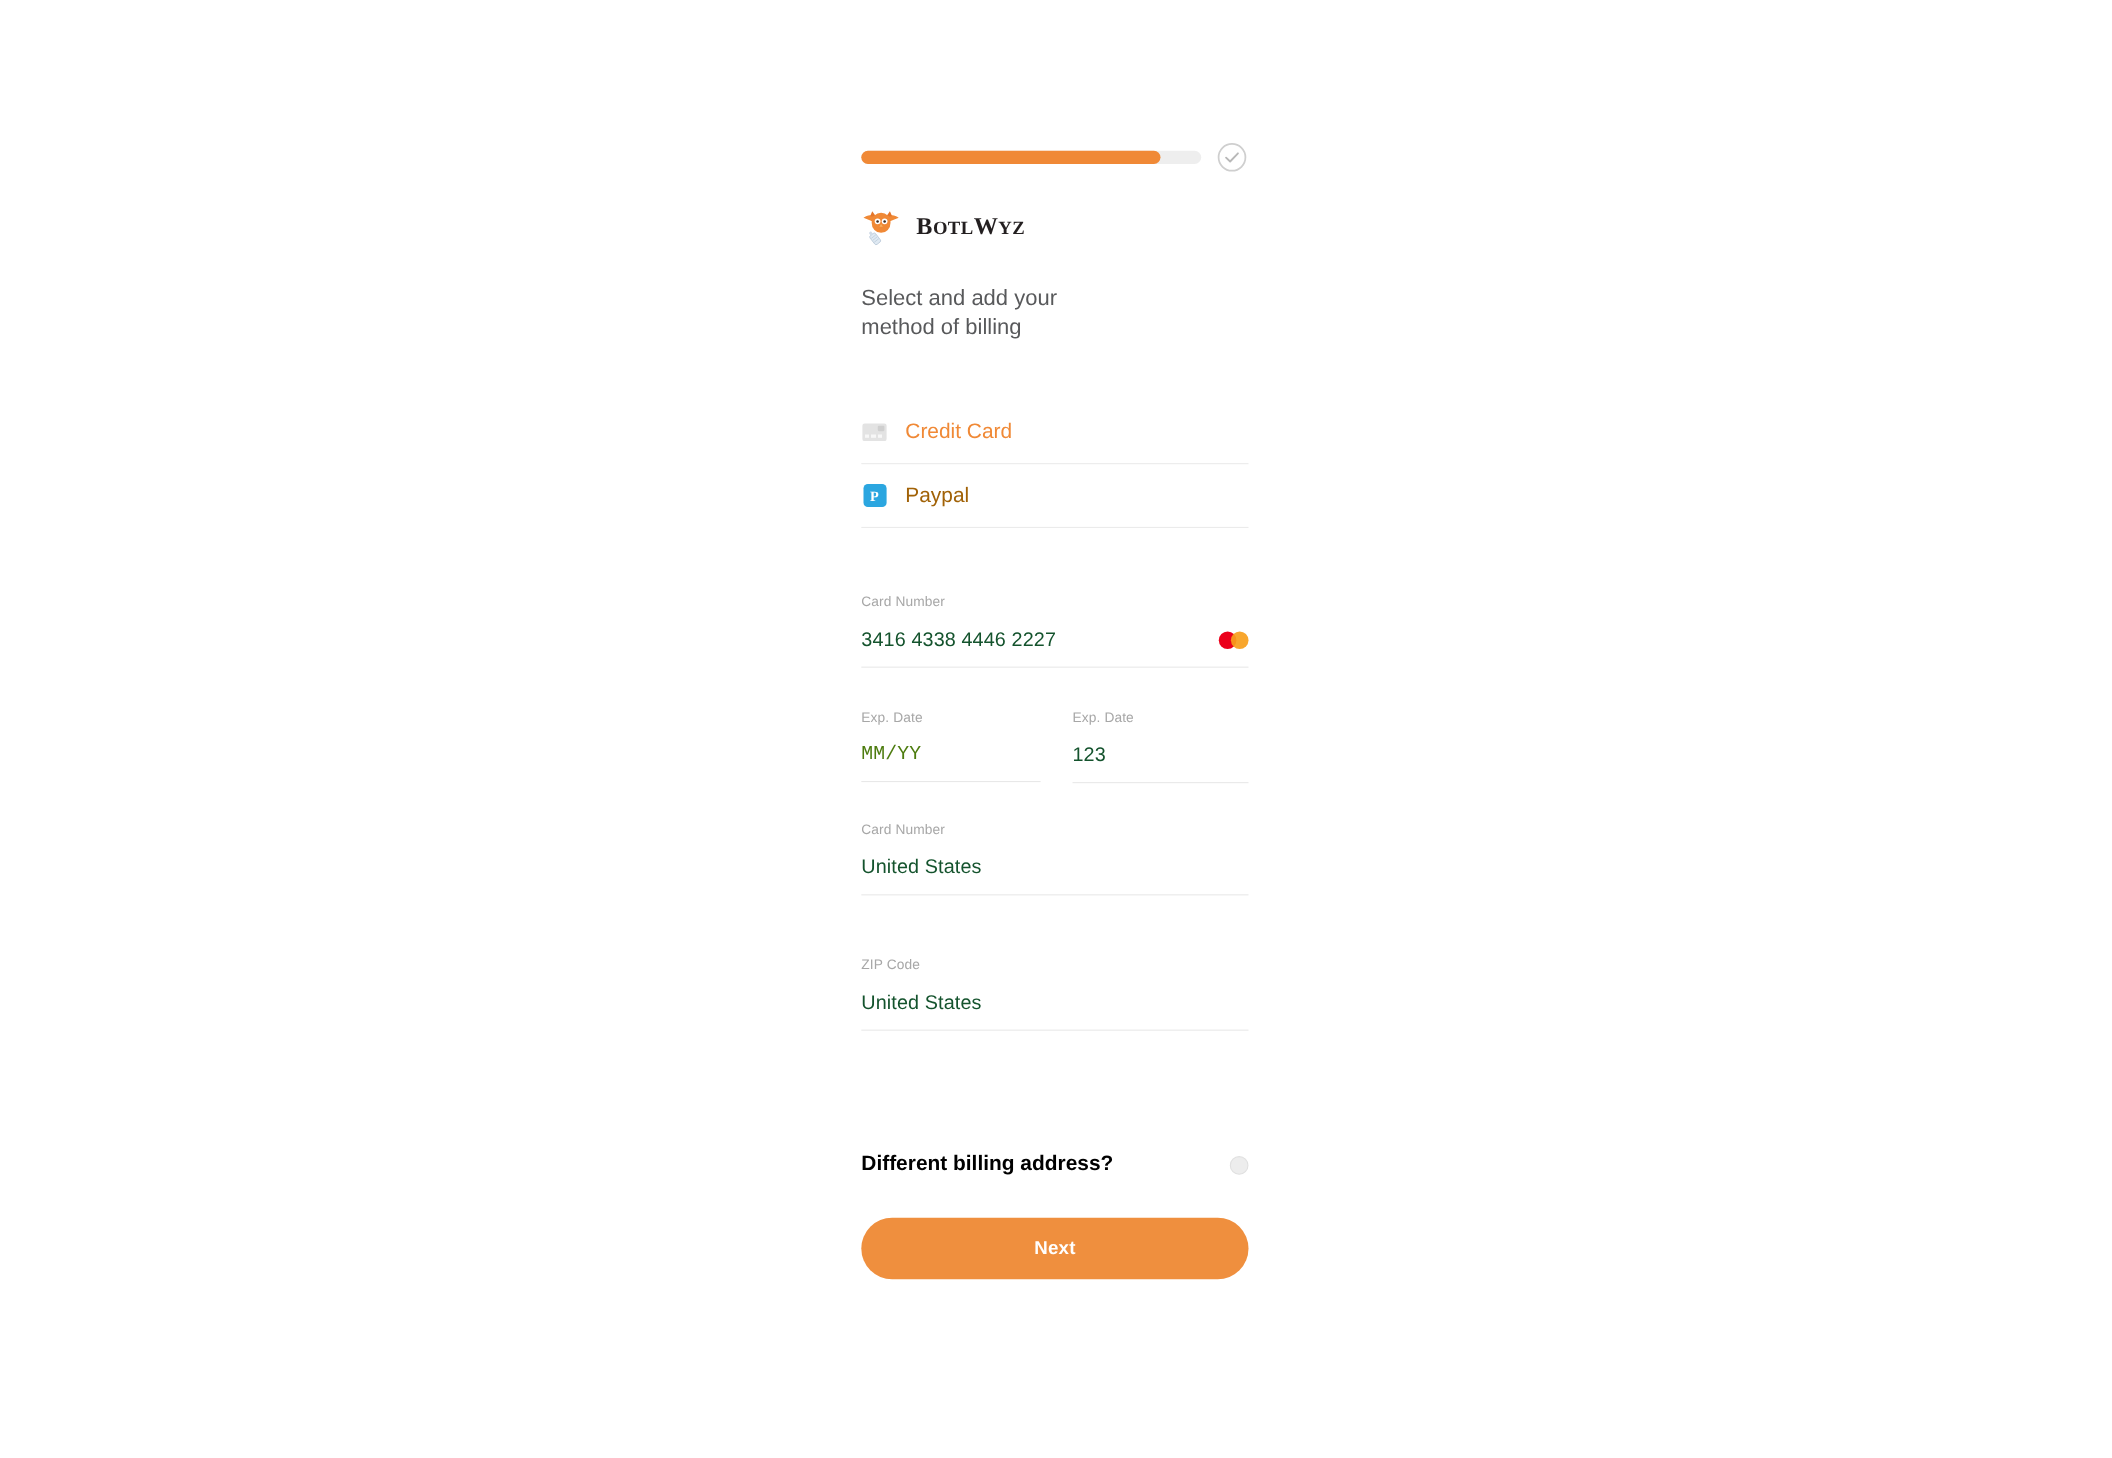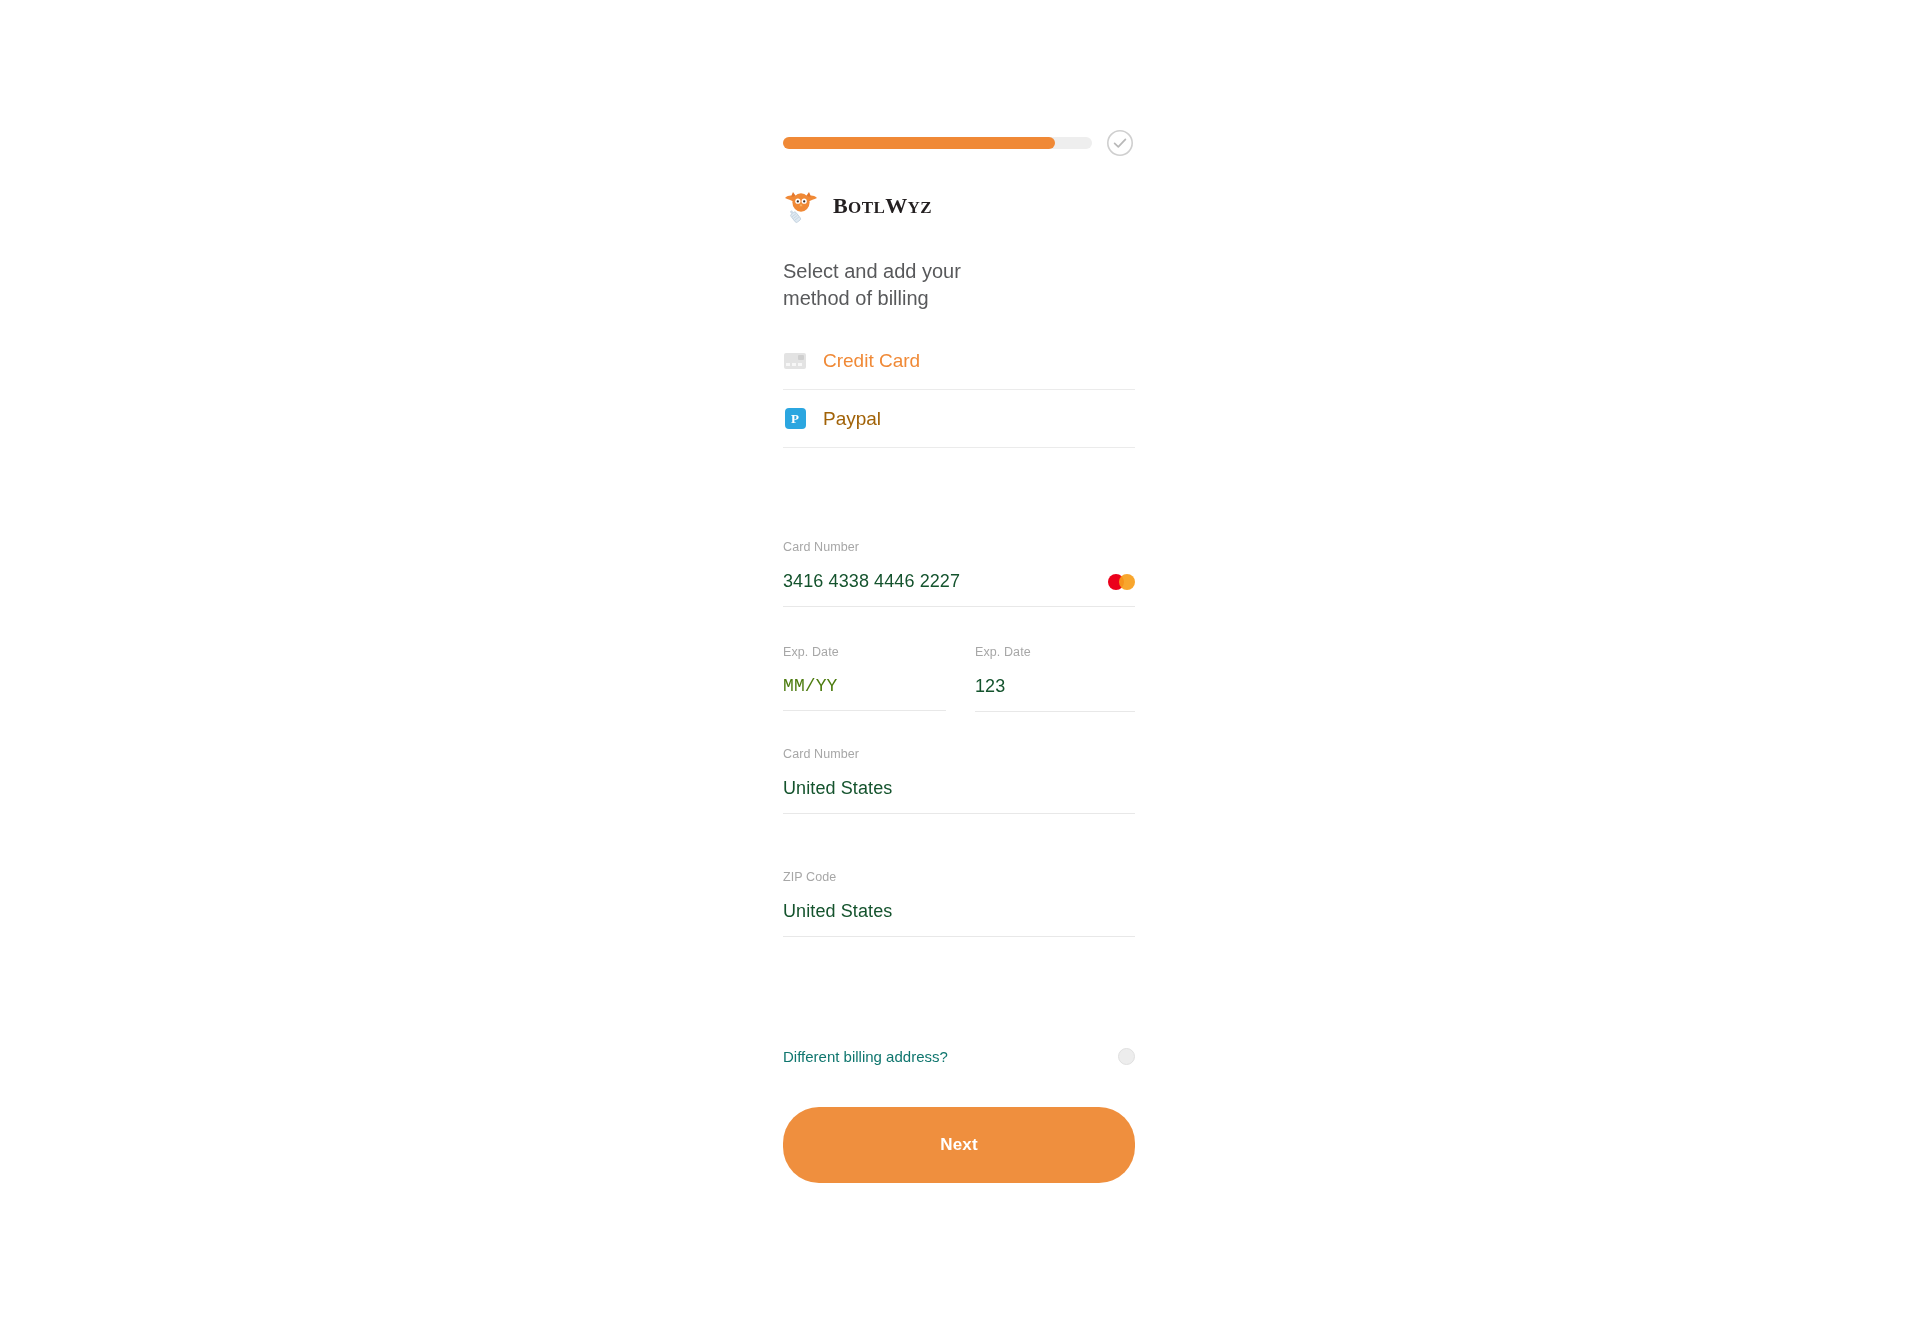--- a/index.html
+++ b/index.html
@@ -91,21 +91,21 @@
     font-size: 20px;
     line-height: 27px;
     color: #58595b;
     font-weight: 400;
   }
 
   
   #method-list {
     position: absolute;
     left: 0;
-    top: 332px;
+    top: 364px;
     width: 352px;
   }
   .method-row {
     height: 57px;
     display: flex;
     align-items: center;
     border-bottom: 1px solid #ebebeb;
     cursor: pointer;
   }
   .method-icon {
@@ -219,41 +219,41 @@
   #billing-row {
     position: absolute;
     left: 0;
     top: 1048px;
     width: 352px;
     display: flex;
     align-items: center;
     justify-content: space-between;
   }
   #billing-label {
-    font-size: 15px;
-    color: #0f766e;
-    font-weight: 400;
+    font-size: 19px;
+    color: #000000;
+    font-weight: 700;
   }
   #billing-toggle {
     width: 17px;
     height: 17px;
     border-radius: 50%;
     border: 1.5px solid #e0e0e0;
     background: #ededed;
     box-sizing: border-box;
     cursor: pointer;
   }
 
   
   #next-button {
     position: absolute;
     left: 0;
     top: 1107px;
     width: 352px;
-    height: 76px;
+    height: 56px;
     border: none;
     border-radius: 36px;
     background: #ef8f3e;
     color: #ffffff;
     font-size: 17px;
     font-weight: bold;
     font-family: "Liberation Sans", sans-serif;
     letter-spacing: 0.2px;
     cursor: pointer;
   }

